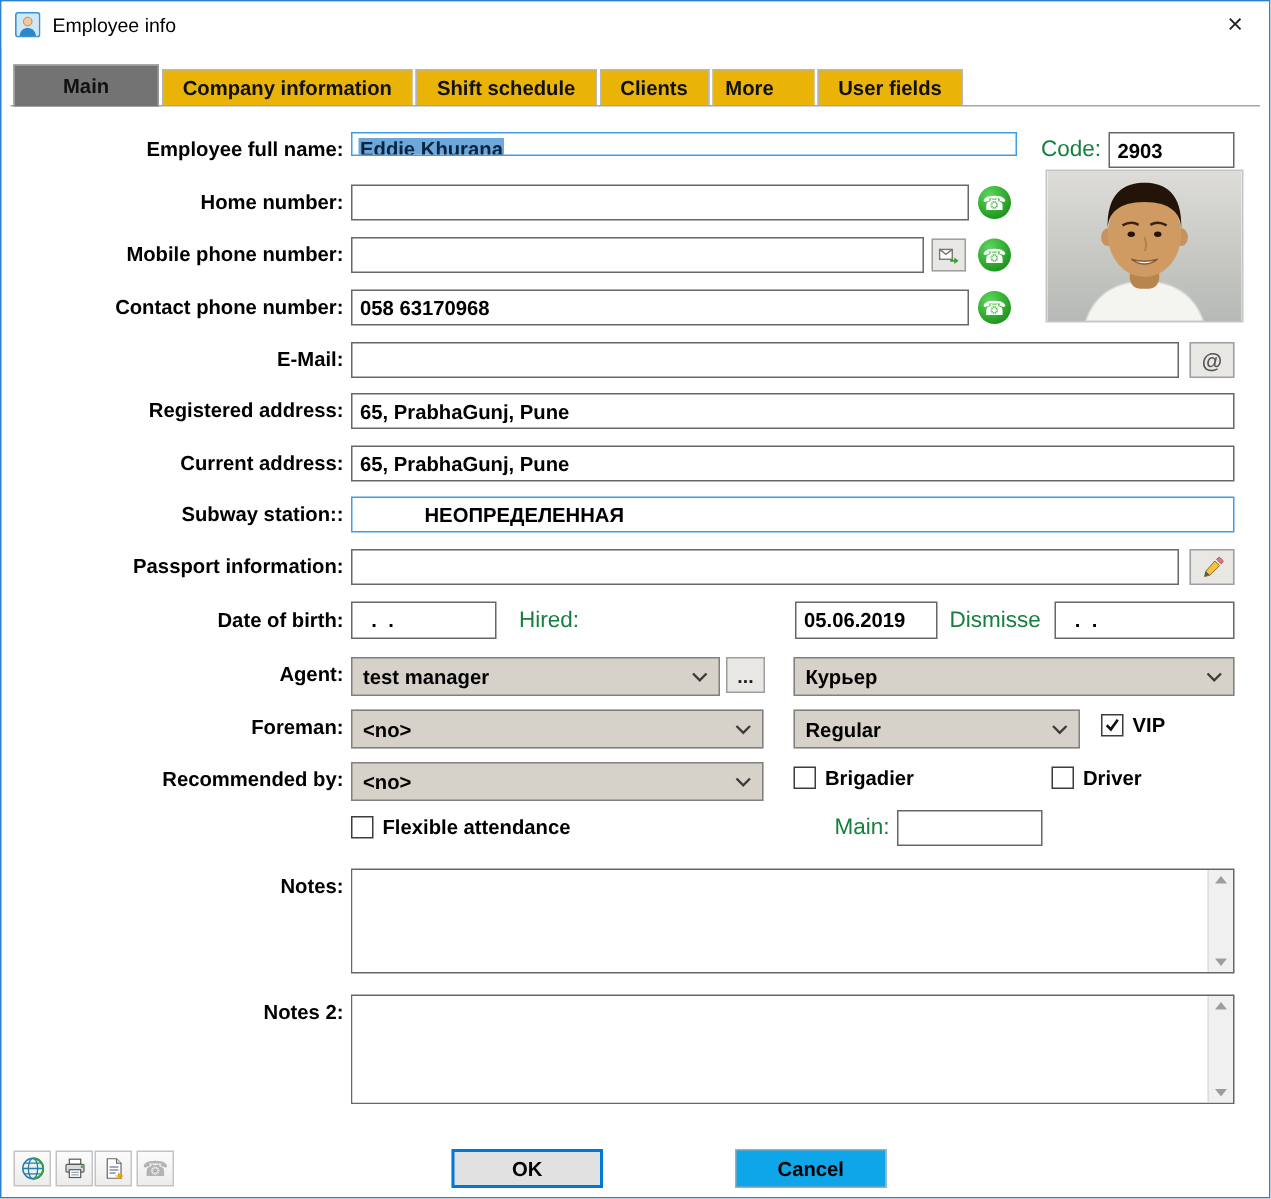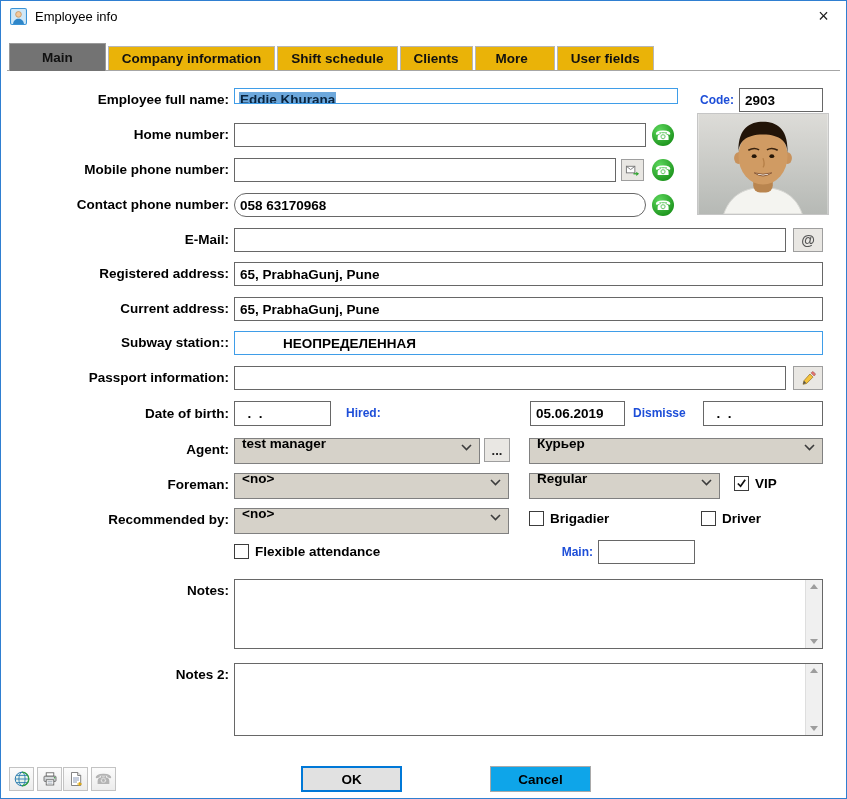--- a/index.html
+++ b/index.html
@@ -11,34 +11,34 @@
   .titlebar{position:absolute;top:0;left:0;right:0;height:31px;background:#fff;display:flex;align-items:center;padding-left:9px}
   .app-icon{width:17px;height:17px;margin-right:8px;flex:0 0 auto}
   .title-text{font-size:13px;color:#000}
   .close-btn{position:absolute;right:0;top:0;width:45px;height:31px;display:flex;align-items:center;justify-content:center;font-size:18px;color:#222}
 
   
   .tabline{position:absolute;left:6px;top:69px;right:6px;border-top:1px solid #a6a6a6;z-index:1}
   .tabstrip{position:absolute;left:8px;top:43px;height:27px;display:flex;align-items:flex-end;z-index:2}
   .tab{position:relative;padding:4px 13px 4px;font-size:13.5px;font-weight:700;color:#111;background:#eab308;border:1px solid #b6b6b6;border-bottom:none;margin-right:2px;margin-bottom:1px;white-space:nowrap}
   .tab.active{background:#737373;border-color:#9a9a9a;padding:6px 32px 6px;margin-bottom:0;z-index:3}
-  .tab.wide{padding-left:20px;padding-right:26px}
+  .tab.wide{padding-left:8px;padding-right:26px}
 
   
   .lbl{position:absolute;left:10px;width:218px;height:24px;line-height:24px;text-align:right;font-weight:700;font-size:13.5px;white-space:nowrap;color:#000}
-  .lbl-inline{position:absolute;height:25px;line-height:25px;font-weight:700;font-size:12px;white-space:nowrap;color:#1d4ed8}
+  .lbl-inline{position:absolute;height:25px;line-height:25px;font-weight:400;font-size:15px;white-space:nowrap;color:#15803d}
 
   
   .tb{position:absolute;height:24px;border:1px solid #676767;background:#fff;font-family:inherit;font-weight:700;font-size:13.5px;color:#000;padding:0 5px;outline:none}
   .tb.blue{border:1px solid #3f9de8}
   .fake-tb{position:absolute;height:16px;border:1px solid #3f9de8;background:#fff;font-weight:700;font-size:13.5px;line-height:22px;padding:0 4px;white-space:nowrap;overflow:hidden}
   .sel{background:#6da8dc;color:#09243f;padding:0 1px}
 
   
-  .combo{position:absolute;height:16px;background:#d6d2c9;border:1px solid #808080;display:flex;align-items:flex-end;padding:12px 7px;font-weight:700;font-size:13.5px;color:#000;white-space:nowrap}
+  .combo{position:absolute;height:16px;background:#d6d2c9;border:1px solid #808080;display:flex;align-items:center;padding:12px 7px;font-weight:700;font-size:13.5px;color:#000;white-space:nowrap}
   .combo .cv{margin-left:auto;flex:0 0 auto;padding-left:6px;display:flex}
 
   
   .sqbtn{position:absolute;border:1px solid #9e9e9e;background:#e9e7e3;display:flex;align-items:center;justify-content:center;font-weight:700;font-size:13px;color:#555}
   .phone{position:absolute;width:22px;height:22px;border-radius:50%;background:radial-gradient(circle at 35% 28%,#5cd65c,#0b820b);color:#fff;display:flex;align-items:center;justify-content:center;font-size:13px;line-height:1}
 
   
   .chk{position:absolute;display:flex;height:18px}
   .box{width:15px;height:15px;border:1px solid #3c3c3c;background:#fff;display:flex;align-items:center;justify-content:center;margin-right:6px;flex:0 0 auto}
   .chk .lab{font-weight:700;font-size:13.5px;white-space:nowrap}
@@ -103,21 +103,21 @@
       <path d="M1.5 3.5 l4.5 3.5 4.5-3.5" fill="none" stroke="#777"></path>
       <path d="M9 11.5 h3.5" stroke="#2fa32f" stroke-width="1.4"></path>
       <path d="M12 9.2 l3 2.3 -3 2.3 z" fill="#2fa32f"></path>
     </svg>
   </div>
   <div class="phone" style="left:651px;top:158px">
       <span>☎</span>
     </div>
 
   <div class="lbl" style="top:192px">Contact phone number:</div>
-  <input class="tb" style="left: 233px; top: 192px; width: 412px; border-radius: 12px;" value="058 63170968">
+  <input class="tb" style="left: 233px; top: 192px; width: 412px;" value="058 63170968">
   <div class="phone" style="left:651px;top:193px">
       <span>☎</span>
     </div>
 
   <svg class="photo" viewBox="0 0 132 102">
     <defs>
       <linearGradient id="pbg" x1="0" y1="0" x2="0" y2="1">
         <stop offset="0" stop-color="#dddcd8"></stop>
           <stop offset="1" stop-color="#b6b9b5"></stop>
       </linearGradient>

